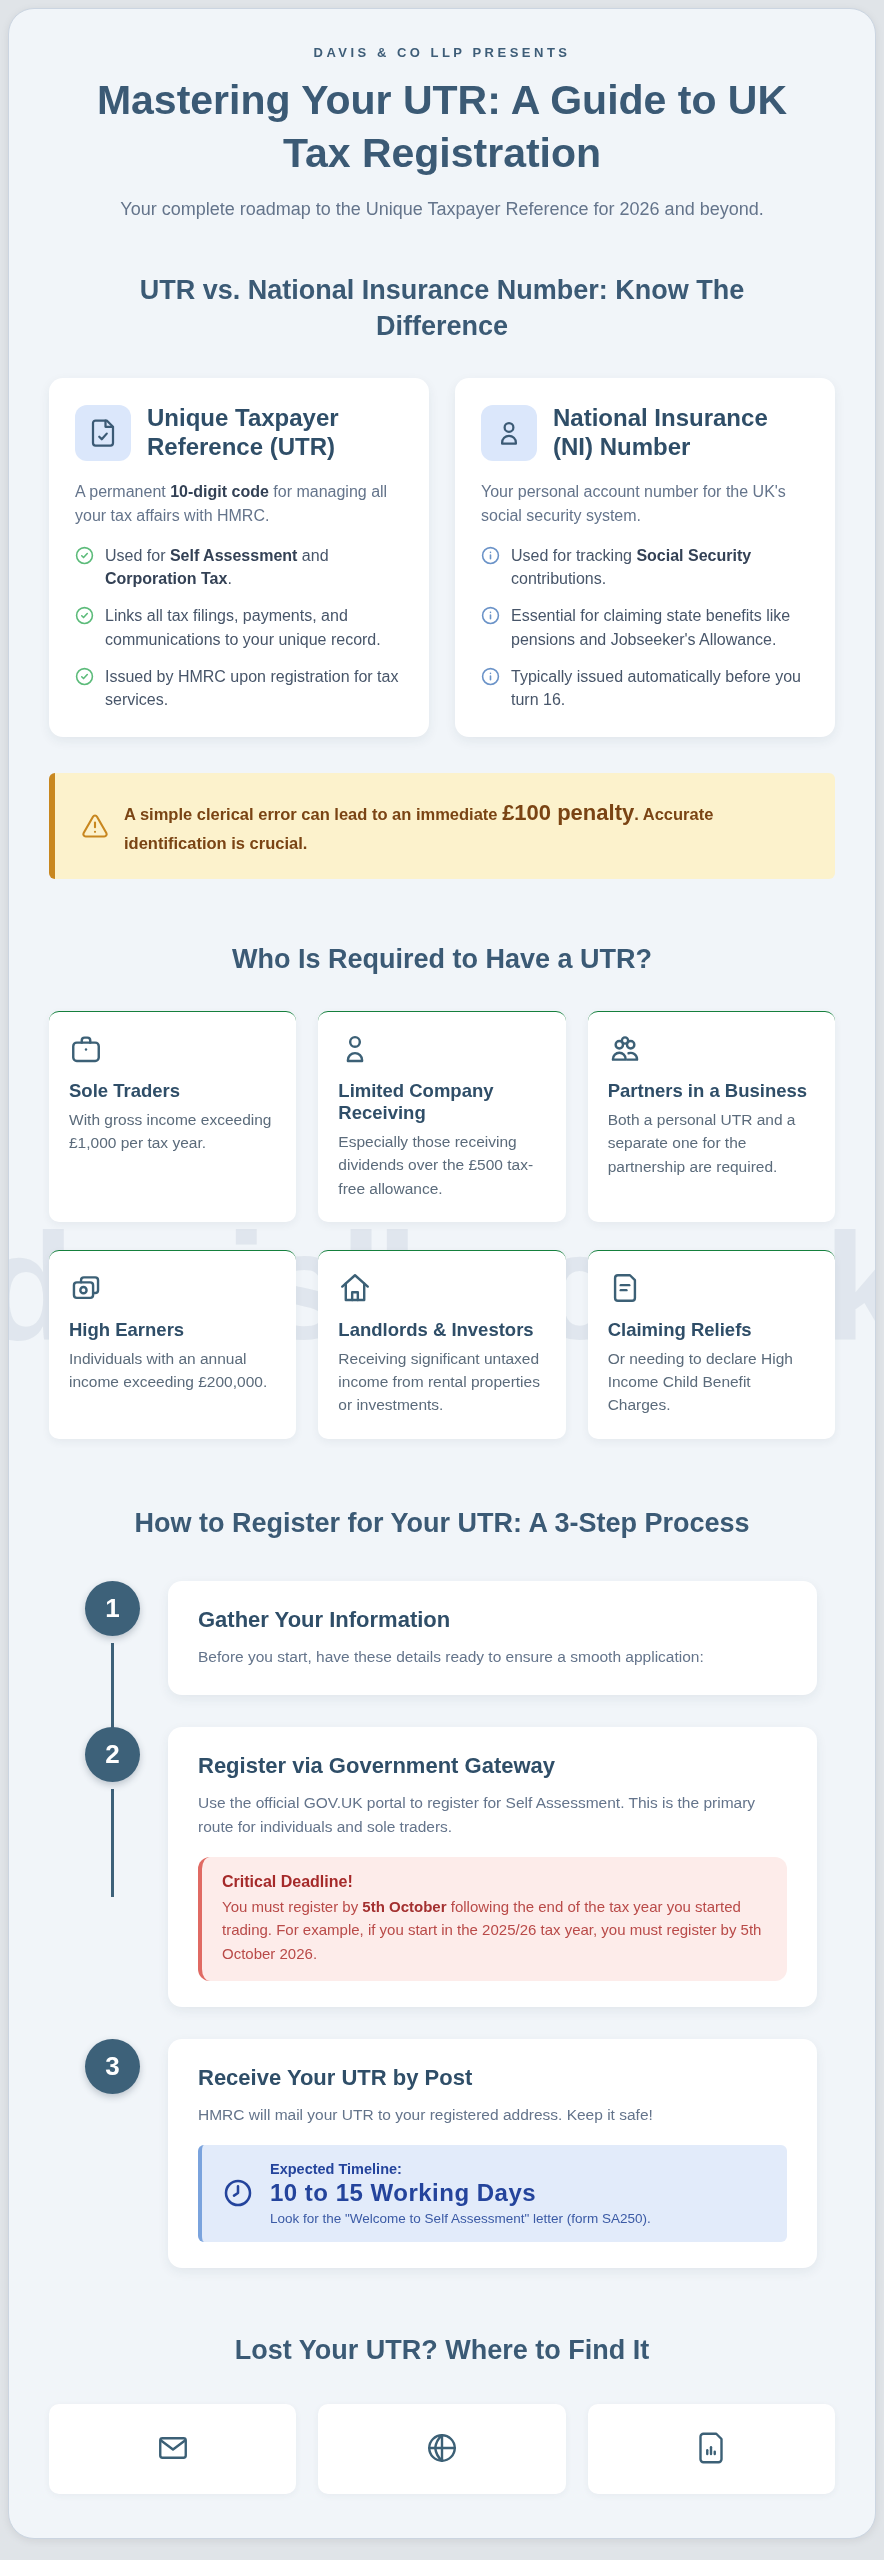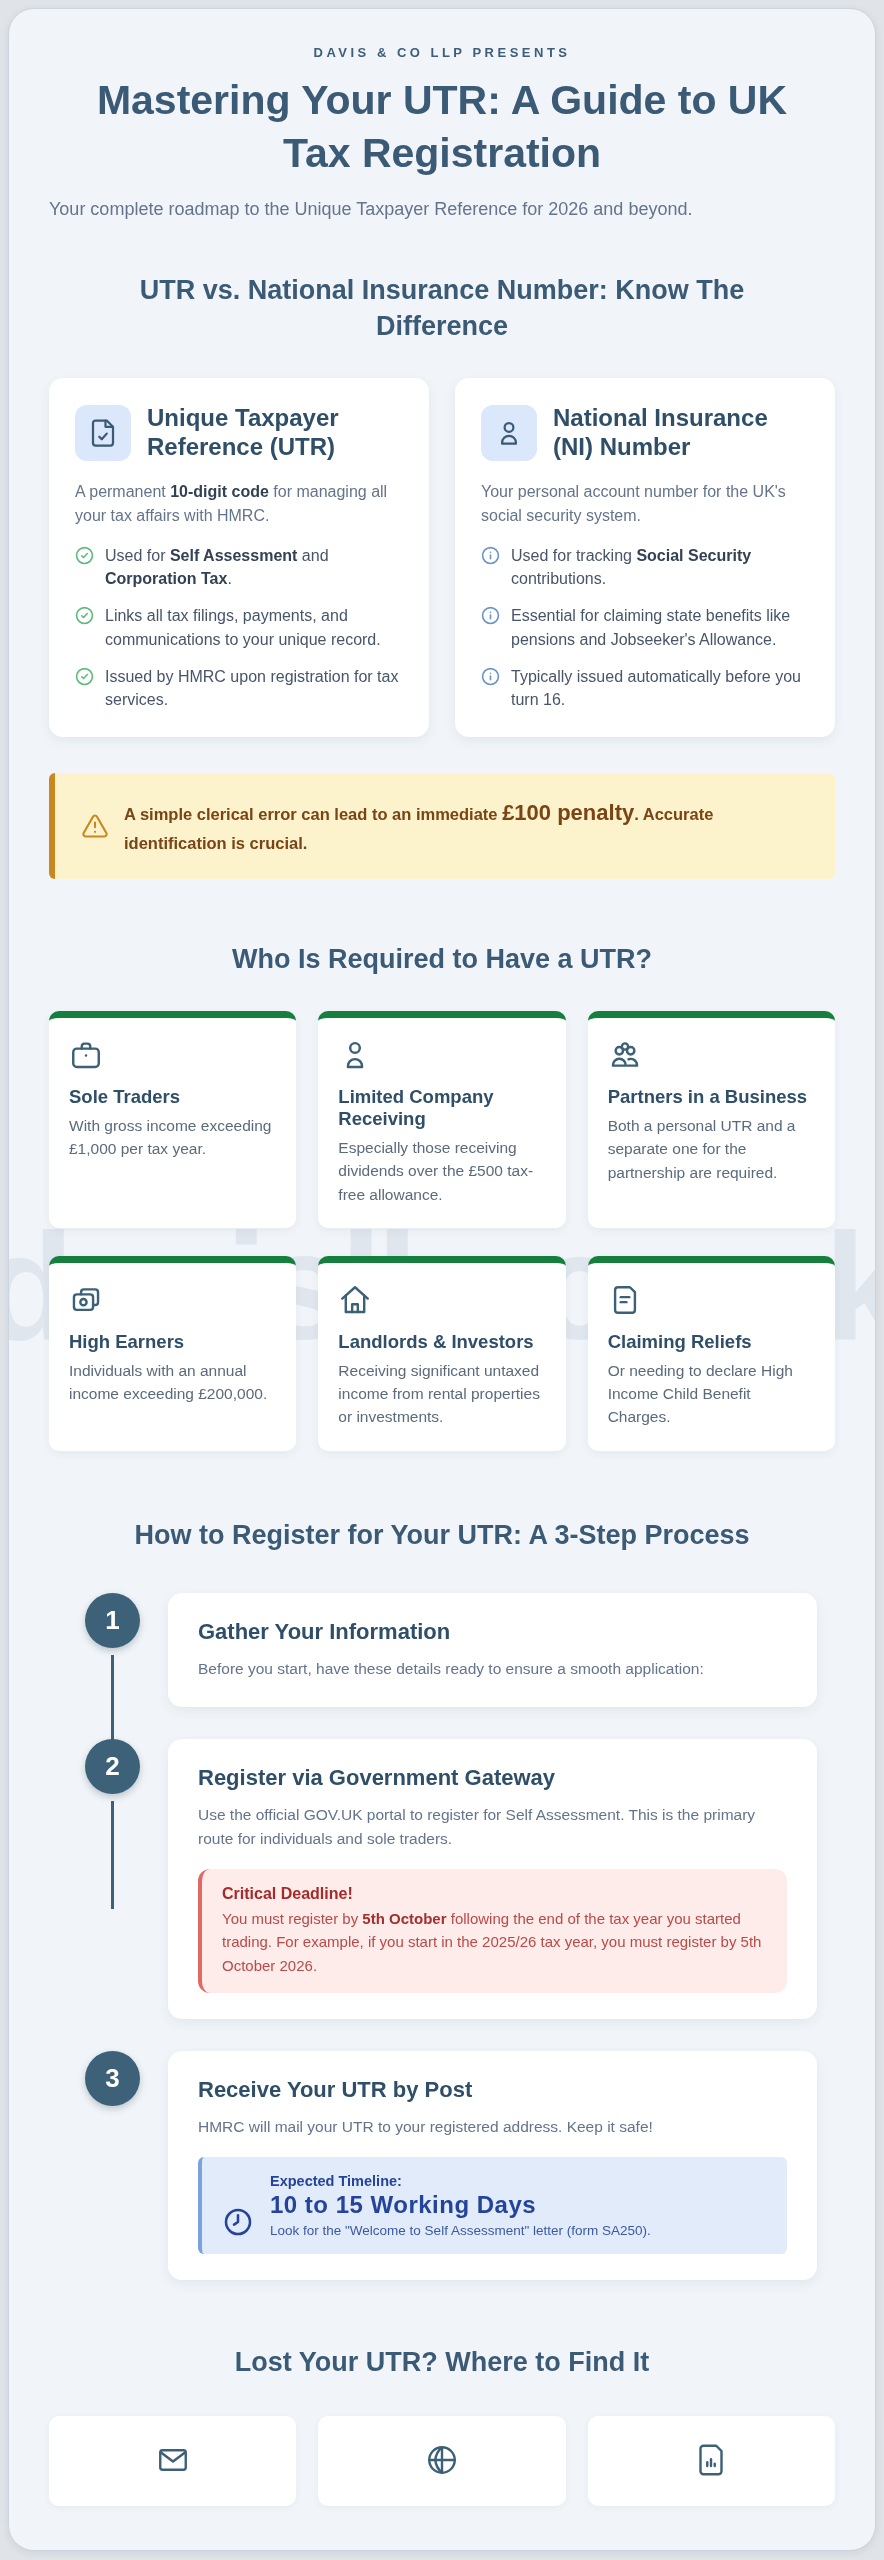--- a/index.html
+++ b/index.html
@@ -47,20 +47,21 @@
   h1.title {
     text-align: center;
     color: #3b5a75;
     font-size: 41px;
     line-height: 1.3;
     font-weight: 700;
     max-width: 700px;
     margin: 14px auto 0;
   }
   .subtitle {
+    text-align: center;
     color: #64748b;
     font-size: 18px;
     margin-top: 18px;
   }
 
   
   h2.section-heading {
     text-align: center;
     color: #3b5a75;
     font-size: 27px;
@@ -148,21 +149,21 @@
   
   .who-grid {
     display: grid;
     grid-template-columns: repeat(3, 1fr);
     gap: 28px 22px;
     margin-top: 34px;
   }
   .who-card {
     background: #fff;
     border-radius: 10px;
-    border-top: 7px solid #15803d;
+    border-top: 1px solid #15803d;
     padding: 20px 20px 22px;
     box-shadow: 0 3px 9px rgba(30,50,70,.06);
   }
   .who-ic { color: #3c6076; }
   .who-title {
     color: #2f4e68;
     font-size: 18.5px;
     font-weight: 700;
     margin: 14px 0 6px;
   }
@@ -220,21 +221,21 @@
   .alert-text { color: #b94a48; font-size: 15px; line-height: 1.55; margin-top: 4px; }
   .alert-text b { color: #a33030; }
   .timeline-box {
     margin-top: 18px;
     background: #e2ebfa;
     border-left: 4px solid #7aa3dd;
     border-radius: 6px;
     padding: 16px 20px;
     display: flex;
     gap: 16px;
-    align-items: flex-end;
+    align-items: center;
   }
   .timeline-ic { color: #24449c; flex: 0 0 auto; }
   .timeline-label { color: #24449c; font-size: 14.5px; font-weight: 700; }
   .timeline-value { color: #24449c; font-size: 24px; font-weight: 700; margin-top: 2px; letter-spacing: .5px; }
   .timeline-note { color: #3b5aa5; font-size: 13.5px; margin-top: 4px; }
 
   
   .lost-grid {
     display: grid;
     grid-template-columns: repeat(3, 1fr);

